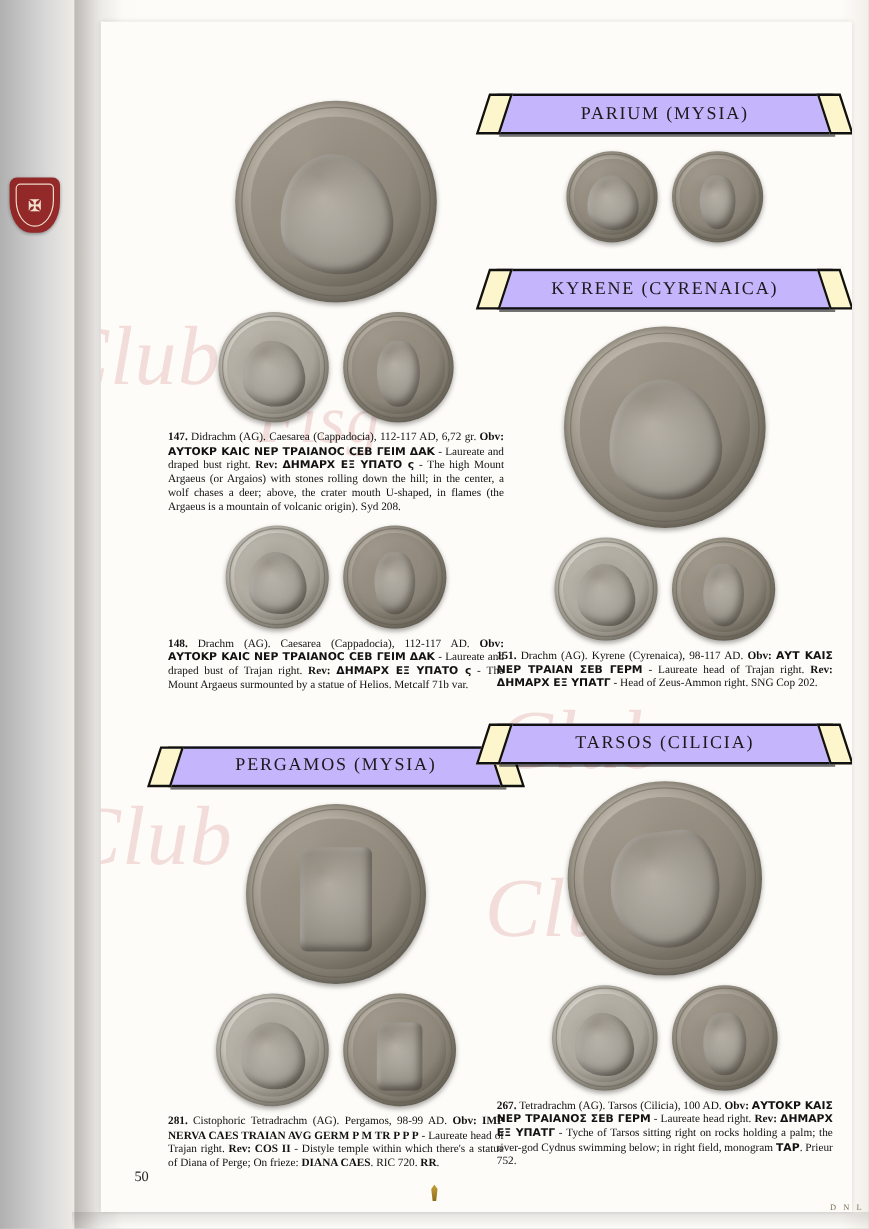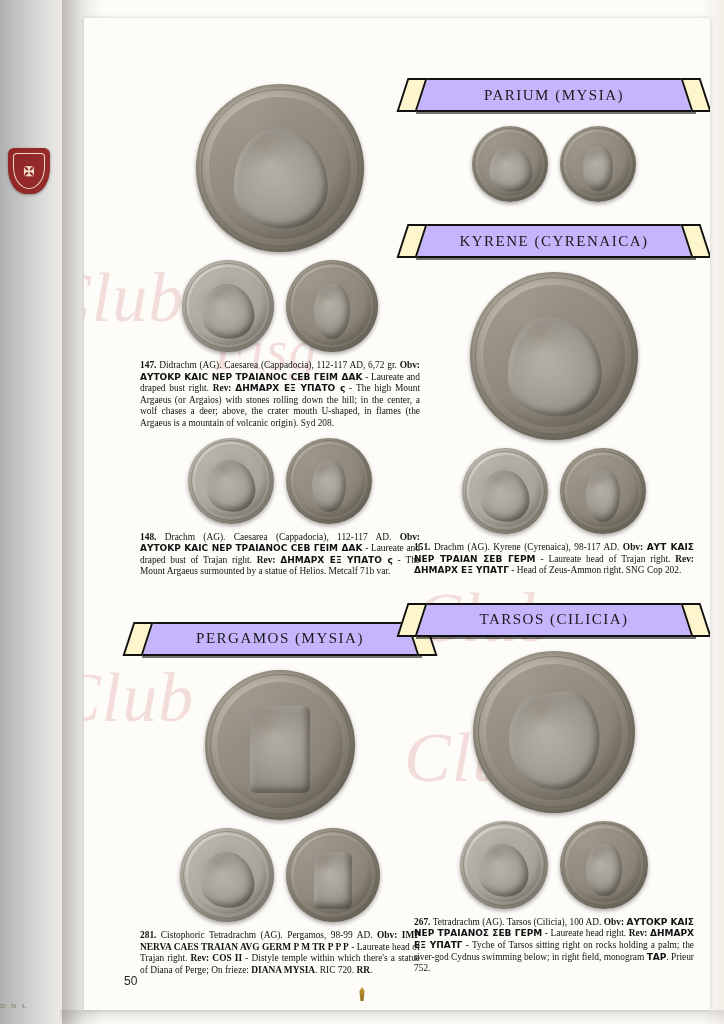--- a/index.html
+++ b/index.html
@@ -171,31 +171,31 @@
     text-align: justify;
     margin-bottom: 8px;
   }
   .entry b { font-weight: bold; }
   .entry .grk { font-family: "DejaVu Sans", sans-serif; font-size: 9px; }
   .rr { font-weight: bold; }
 
   
   #folio {
     position: absolute;
-    left: 40px;
+    left: 28px;
     bottom: 22px;
-    font-family: Liberation Sans, sans-serif;
+    font-family: Liberation Serif, serif;
     font-size: 12px;
     color: #222;
   }
   #colophon {
     position: absolute;
     left: 0; right: 0;
     bottom: 14px;
-    text-align: left;
+    text-align: right;
     font-family: "Liberation Serif", serif;
     font-size: 7px;
     color: #7a6f52;
     letter-spacing: 6px;
   }
   #colophon .mark {
     display: block;
     margin: 0 auto 1px auto;
     width: 12px;
     height: 14px;
@@ -311,21 +311,21 @@
           <div class="coin" style="width:94px;height:94px;">
             <div class="rim"></div>
             <div class="bust"></div>
           </div>
           <div class="coin rev dark" style="width:94px;height:94px;">
             <div class="rim"></div>
             <div class="bust" style="border-radius:6px;"></div>
           </div>
         </div>
         <div class="entry">
-          <b>281.</b> Cistophoric Tetradrachm (AG). Pergamos, 98-99 AD. <b>Obv: IMP NERVA CAES TRAIAN AVG GERM P M TR P P P</b> - Laureate head of Trajan right. <b>Rev: COS II</b> - Distyle temple within which there's a statue of Diana of Perge; On frieze: <b>DIANA MYSIA</b>. RIC 720. <span class="rr">RR</span>.
+          <b>281.</b> Cistophoric Tetradrachm (AG). Pergamos, 98-99 AD. <b>Obv: IMP NERVA CAES TRAIAN AVG GERM P M TR P P P</b> - Laureate head of Trajan right. <b>Rev: COS II</b> - Distyle temple within which there's a statue of Diana of Perge; On frieze: <b>DIANA CAES</b>. RIC 720. <span class="rr">RR</span>.
         </div>
       </div>
     </div>
 
     <div class="col col-right">
 
       <div>
         <div class="banner">
           <span class="banner-text">PARIUM (MYSIA)</span>
         </div>

